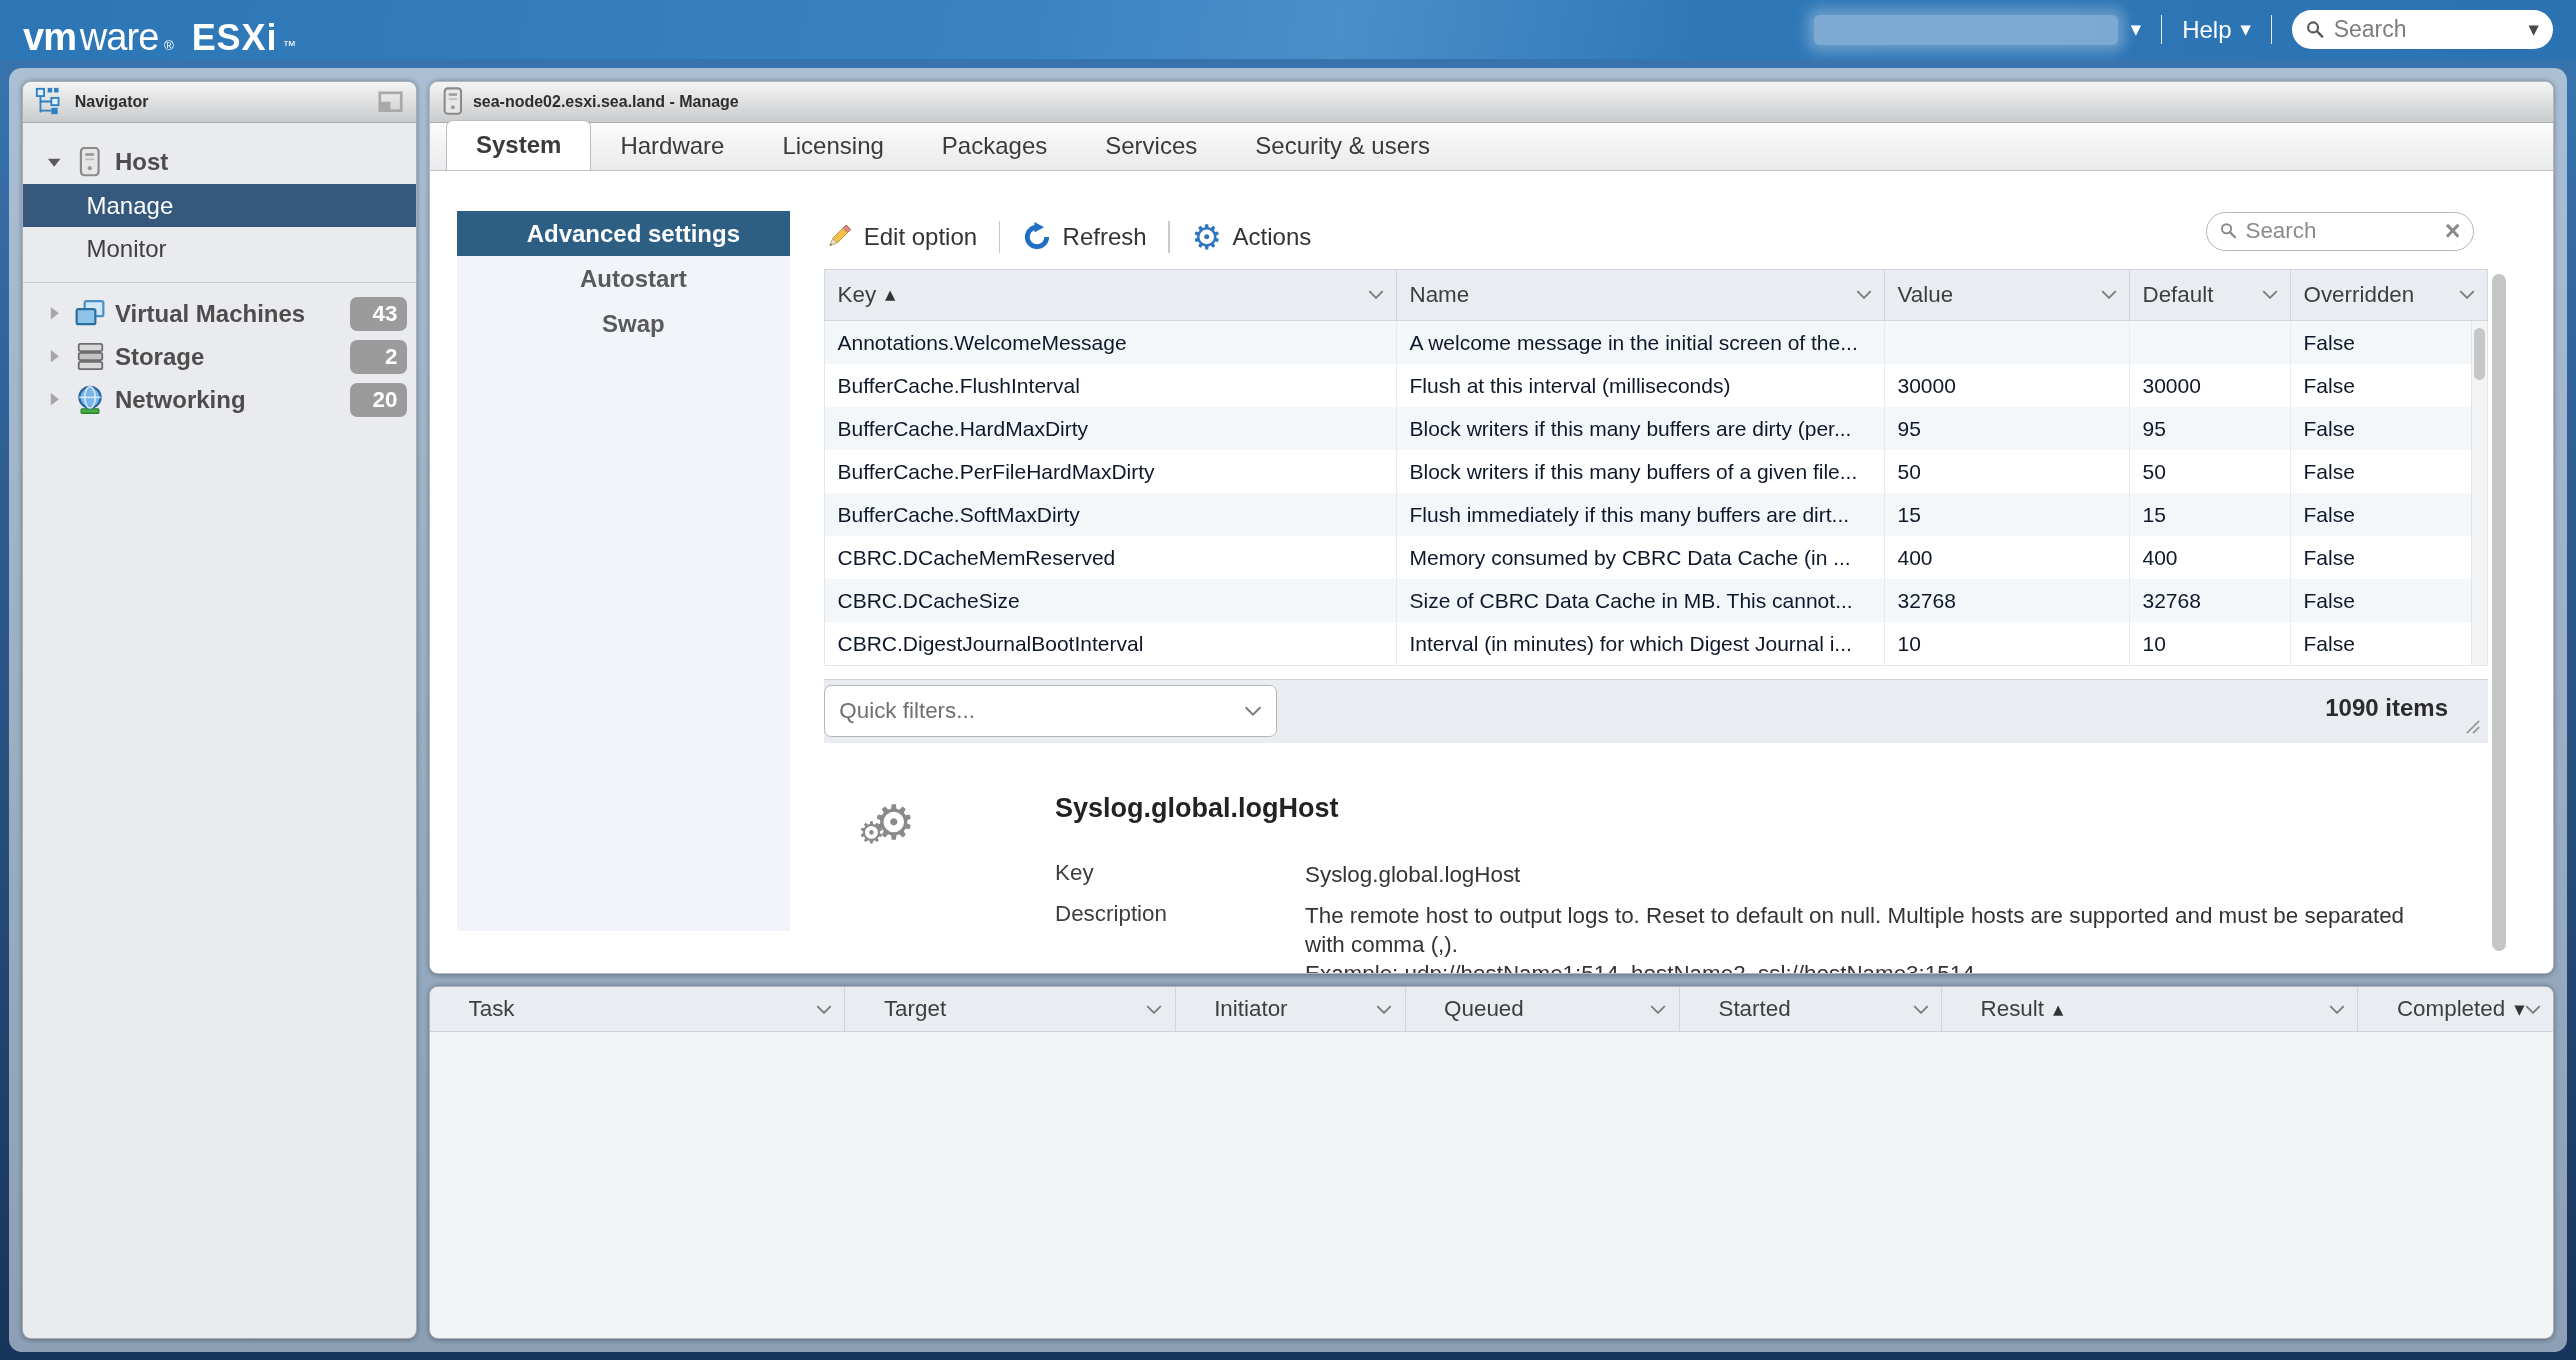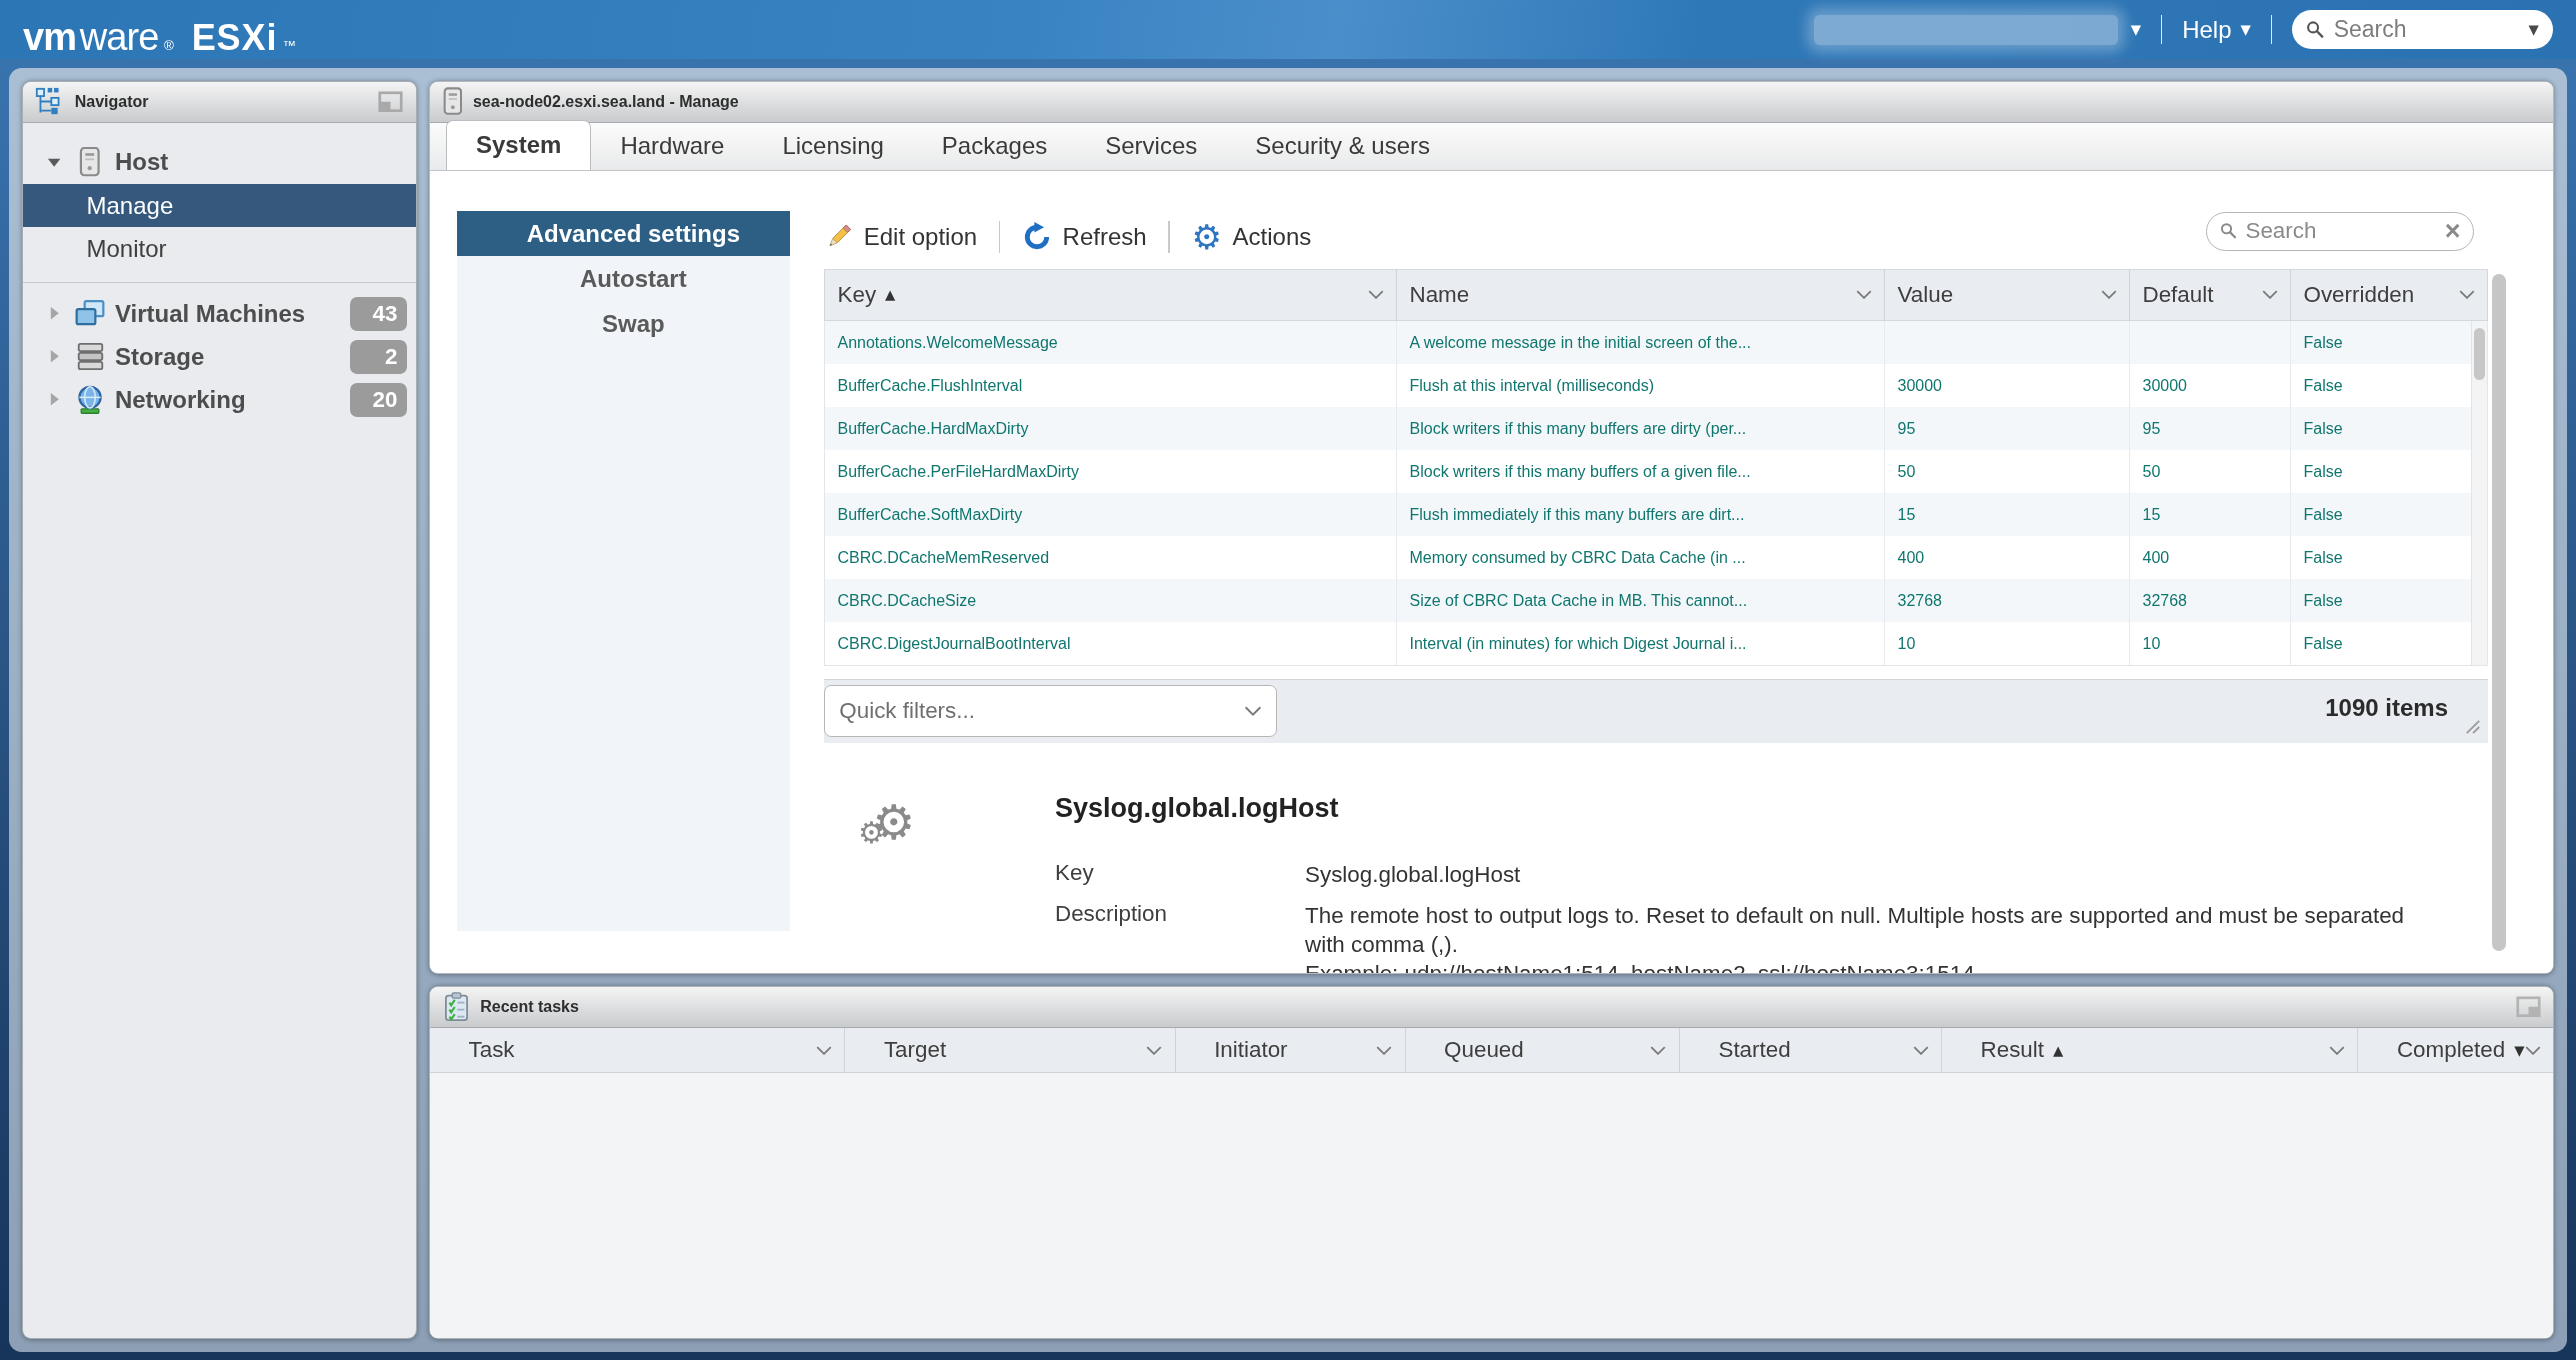--- a/index.html
+++ b/index.html
@@ -110,21 +110,21 @@
   .grid { position: absolute; left: 394px; top: 98px; width: 1664px; }
   .grid-head { display: flex; height: 52px; background: #e9edf1; border: 0.9px solid #d3d8dc; }
   .gh { display: flex; align-items: center; padding: 0 12.5px; font-size: 22.4px; color: #3e3e3e; border-right: 0.9px solid #cfd4d9; cursor: pointer; }
   .gh:last-child { border-right: none; }
   .gh .chev { margin-left: auto; }
   .sort-arrow { font-family: "DejaVu Sans", sans-serif; font-size: 13.4px; margin-left: 9px; color: #333; }
   .c-key { width: 572px; } .c-name { width: 488px; } .c-value { width: 245px; } .c-default { width: 161px; } .c-ovr { flex: 1; }
   .grid-body { border: 0.9px solid #e2e6ea; border-top: none; position: relative; }
   .tr { display: flex; height: 43px; background: #fff; cursor: pointer; }
   .tr:nth-child(odd) { background: #f4f7fa; }
-  .td { padding: 0 12.5px; font-size: 16px; color: #0f766e; line-height: 43px; border-right: 0.9px solid #e7eaee; white-space: nowrap; overflow: hidden; }
+  .td { padding: 0 12.5px; font-size: 21px; color: #0f172a; line-height: 43px; border-right: 0.9px solid #e7eaee; white-space: nowrap; overflow: hidden; }
   .td:last-child { border-right: none; }
   .inner-scrollbar { position: absolute; right: 0; top: 0; width: 16px; height: 100%; background: #f3f4f5; border-left: 0.9px solid #e4e4e4; }
   .inner-thumb { margin: 7.2px 1.8px; width: 11.6px; height: 52px; background: #c7c7c7; border-radius: 6.3px; }
 
   .grid-foot {
     position: absolute; left: 394px; top: 508px; width: 1664px; height: 64px;
     background: #e9edf1; border-top: 0.9px solid #d0d4d8; display: flex; align-items: center;
   }
   .quick-filters {
     width: 453px; height: 52px; margin-left: 0; background: #fff; border: 1.8px solid #b5b5b5; border-radius: 7.2px;
@@ -474,37 +474,20 @@
             </div>
           </div>
         </div>
       </div>
 
     </div>
     <div class="main-scrollbar"></div>
   </div>
 
   <div class="panel tasks">
-    <div class="titlebar">
-      <svg width="27" height="30" viewBox="0 0 30 34">
-        <rect x="3" y="4" width="24" height="28" rx="3" fill="#dce9f5" stroke="#7f8b96" stroke-width="2"></rect>
-        <rect x="10" y="1" width="10" height="6" rx="2" fill="#b8c6d4" stroke="#7f8b96" stroke-width="1.5"></rect>
-        <polyline points="7,12 9,15 13,9" fill="none" stroke="#3fae3f" stroke-width="2.4"></polyline>
-        <polyline points="7,20 9,23 13,17" fill="none" stroke="#3fae3f" stroke-width="2.4"></polyline>
-        <polyline points="7,28 9,31 13,25" fill="none" stroke="#3fae3f" stroke-width="2.4"></polyline>
-        <line x1="16" y1="12" x2="24" y2="12" stroke="#9fb0bf" stroke-width="2"></line>
-        <line x1="16" y1="20" x2="24" y2="20" stroke="#9fb0bf" stroke-width="2"></line>
-        <line x1="16" y1="28" x2="24" y2="28" stroke="#9fb0bf" stroke-width="2"></line>
-      </svg>
-      <span>Recent tasks</span>
-      <svg class="restore-ic" width="25" height="21.5" viewBox="0 0 28 24">
-        <rect x="2" y="2" width="24" height="20" fill="none" stroke="#b3b3b3" stroke-width="3"></rect>
-        <rect x="14" y="12" width="12" height="10" fill="#b3b3b3"></rect>
-      </svg>
-    </div>
     <div class="task-head">
       <div class="th-cell t-task">
         <span>Task</span>
         <svg class="chev" width="16" height="9" viewBox="0 0 14 8">
             <polyline points="1,1 7,7 13,1" fill="none" stroke="#7a7a7a" stroke-width="1.6"></polyline>
           </svg>
       </div>
       <div class="th-cell t-target">
         <span>Target</span>
         <svg class="chev" width="16" height="9" viewBox="0 0 14 8">

